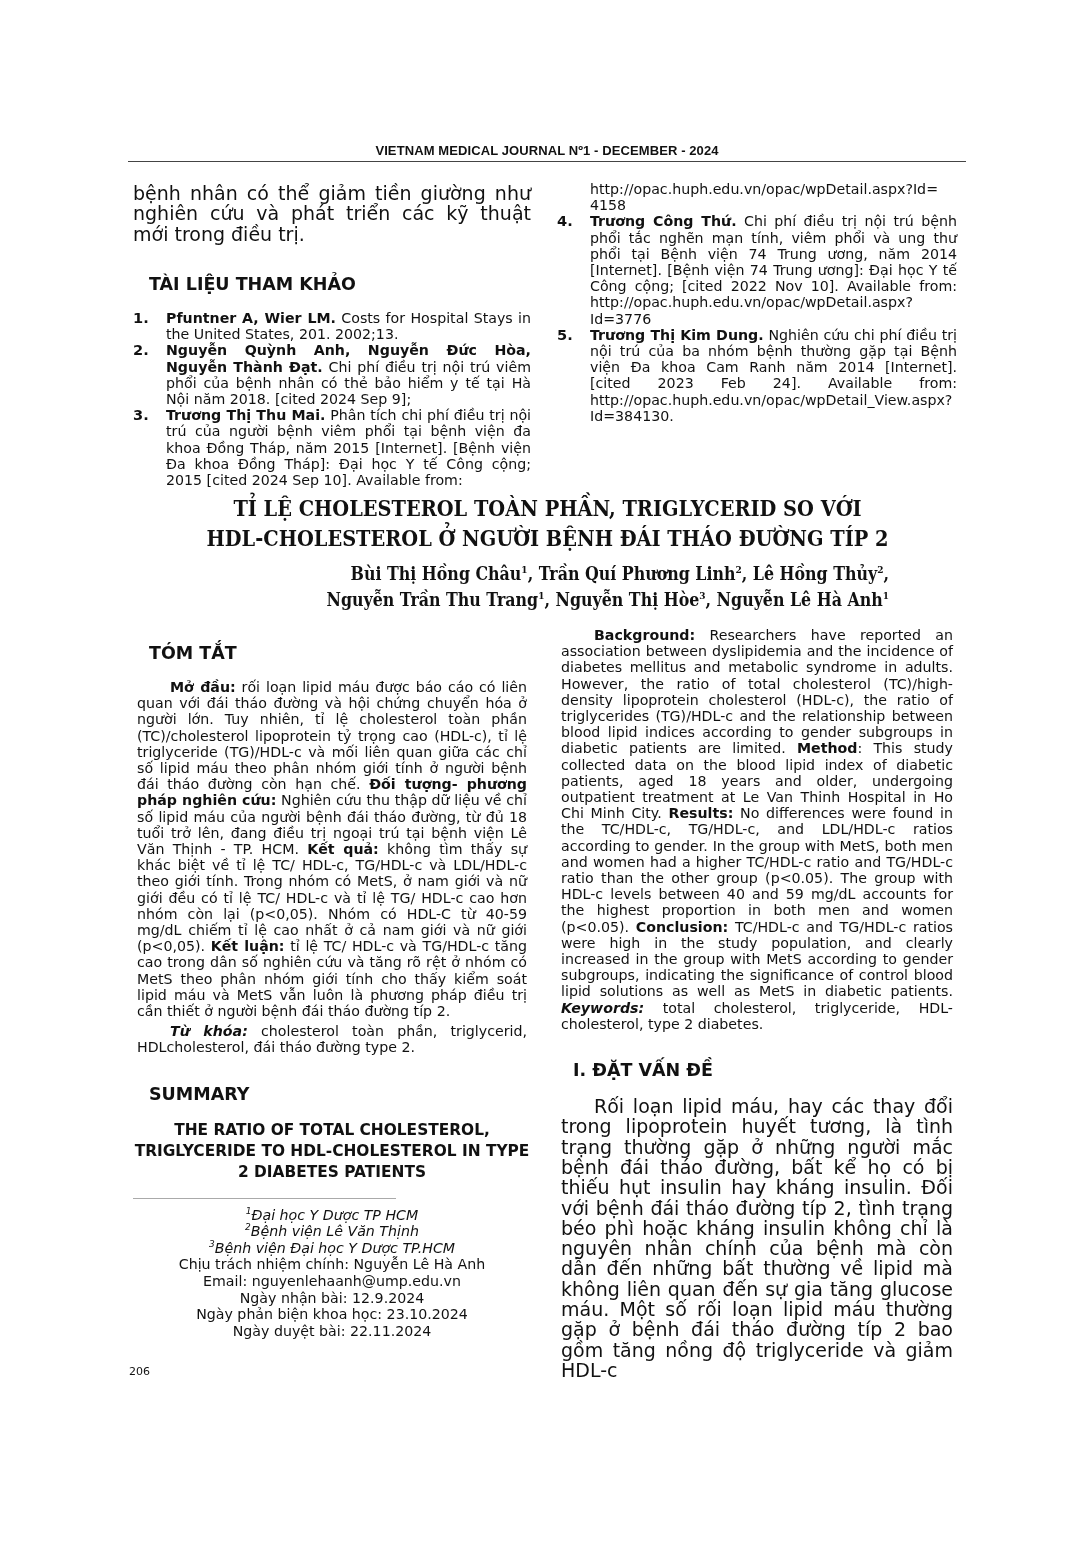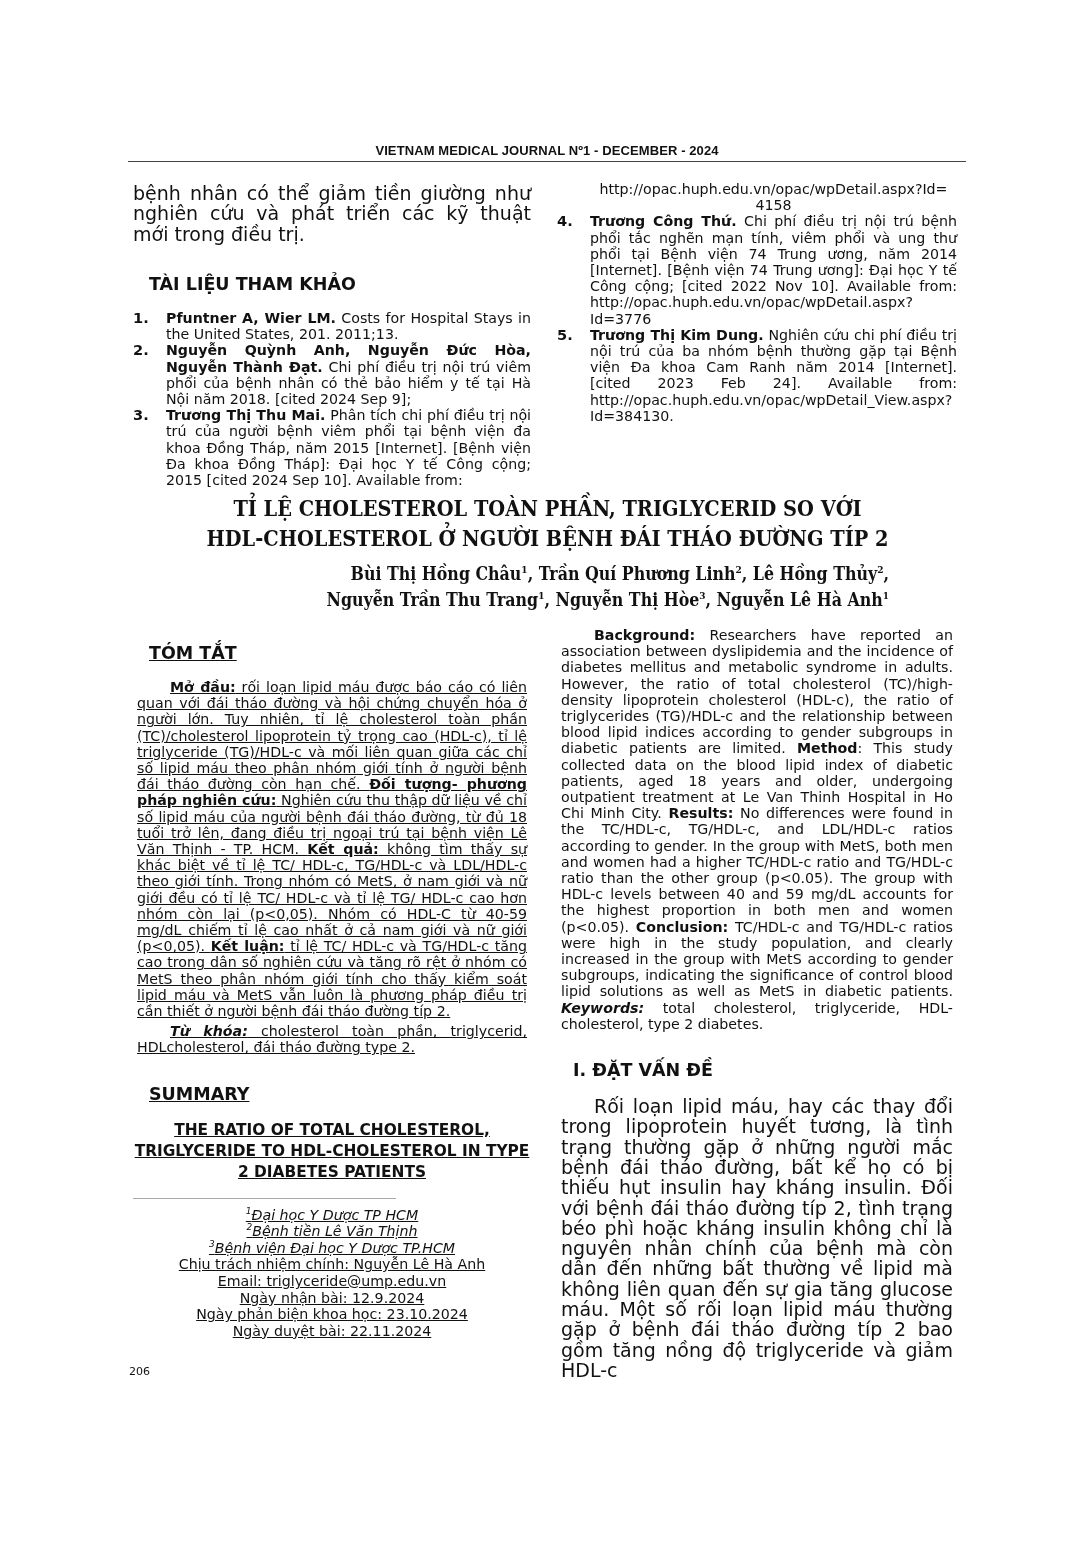--- a/index.html
+++ b/index.html
@@ -26,21 +26,21 @@
     font-family: "DejaVu Serif", serif; font-weight: bold; font-size: 22.5px; line-height: 30px;
     transform: scaleX(0.86); transform-origin: center top;
   }
   .authors-block {
     position: absolute; right: 123px; top: 561px; width: 700px; text-align: right;
     font-family: "DejaVu Serif", serif; font-weight: bold; font-size: 17.6px; line-height: 26px;
     transform: scaleX(0.9); transform-origin: right top;
   }
   .authors-block sup { font-size: 10px; vertical-align: super; line-height: 0; }
   .abs-col { position: absolute; font-family: "DejaVu Sans", sans-serif; font-size: 14.2px; line-height: 16.2px; text-align: justify; }
-  .abs-left { left: 133px; top: 627px; width: 398px; text-decoration: underline; }
+  .abs-left { left: 133px; top: 627px; width: 398px; }
   .abs-right { left: 557px; top: 623px; width: 400px; }
   .indent { text-indent: 33px; margin: 4px; }
   .b { font-weight: bold; }
   .bi { font-weight: bold; font-style: italic; }
   .summary-title {
     font-family: "DejaVu Sans", sans-serif; font-weight: bold; font-size: 15.4px; line-height: 21px;
     text-align: center; margin: 4px 0 0 0;
   }
   .foot-rule { width: 263px; height: 0; border-top: 1.5px solid #aaa; margin: 15px 0 8px 0; }
   .foot { font-family: "DejaVu Sans", sans-serif; font-size: 14.2px; line-height: 16.6px; text-align: center; }
@@ -57,37 +57,37 @@
   <div class="running-head">VIETNAM MEDICAL JOURNAL Nº1 - DECEMBER - 2024</div>
   <div class="head-rule"></div>
 
   <div class="col col-left-top">
     <p class="body-big" style="margin:0;">bệnh nhân có thể giảm tiền giường như nghiên cứu và phát triển các kỹ thuật mới trong điều trị.</p>
     <div style="height:14px;"></div>
     <h2 class="h-sec">TÀI LIỆU THAM KHẢO</h2>
     <ol class="refs">
       <li class="ref">
         <span class="ref-num">1.</span>
-        <span class="ref-text"><span class="ref-author">Pfuntner A, Wier LM.</span><span> Costs for Hospital Stays in the United States, 201. 2011;13.</span></span>
+        <span class="ref-text"><span class="ref-author">Pfuntner A, Wier LM.</span><span> Costs for Hospital Stays in the United States, 201. 2002;13.</span></span>
       </li>
       <li class="ref">
         <span class="ref-num">2.</span>
         <span class="ref-text"><span class="ref-author">Nguyễn Quỳnh Anh, Nguyễn Đức Hòa, Nguyễn Thành Đạt.</span><span> Chi phí điều trị nội trú viêm phổi của bệnh nhân có thẻ bảo hiểm y tế tại Hà Nội năm 2018. [cited 2024 Sep 9];</span></span>
       </li>
       <li class="ref">
         <span class="ref-num">3.</span>
         <span class="ref-text"><span class="ref-author">Trương Thị Thu Mai.</span> <span>Phân tích chi phí điều trị nội trú của người bệnh viêm phổi tại bệnh viện đa khoa Đồng Tháp, năm 2015 [Internet]. [Bệnh viện Đa khoa Đồng Tháp]: Đại học Y tế Công cộng; 2015 [cited 2024 Sep 10]. Available from:</span></span>
       </li>
     </ol>
   </div>
 
   <div class="col col-right-top">
     <div class="ref">
       <span class="ref-num"></span>
-      <span class="ref-text" style="text-align:center;">http://opac.huph.edu.vn/opac/wpDetail.aspx?Id= 4158</span>
+      <span class="ref-text" style="text-align:left;">http://opac.huph.edu.vn/opac/wpDetail.aspx?Id= 4158</span>
     </div>
     <div class="ref">
       <span class="ref-num">4.</span>
       <span class="ref-text"><span class="ref-author">Trương Công Thứ.</span><span> Chi phí điều trị nội trú bệnh phổi tắc nghẽn mạn tính, viêm phổi và ung thư phổi tại Bệnh viện 74 Trung ương, năm 2014 [Internet]. [Bệnh viện 74 Trung ương]: Đại học Y tế Công cộng; [cited 2022 Nov 10]. Available from: http://opac.huph.edu.vn/opac/wpDetail.aspx?Id=3776</span></span>
     </div>
     <div class="ref">
       <span class="ref-num">5.</span>
       <span class="ref-text"><span class="ref-author">Trương Thị Kim Dung.</span><span> Nghiên cứu chi phí điều trị nội trú của ba nhóm bệnh thường gặp tại Bệnh viện Đa khoa Cam Ranh năm 2014 [Internet]. [cited 2023 Feb 24]. Available from: http://opac.huph.edu.vn/opac/wpDetail_View.aspx?Id=384130.</span></span>
     </div>
   </div>
@@ -109,24 +109,24 @@
   <div class="abs-col abs-left">
     <h2 class="h-sec">TÓM TẮT</h2>
     <p class="indent"><span class="b">Mở đầu:</span><span> rối loạn lipid máu được báo cáo có liên quan với đái tháo đường và hội chứng chuyển hóa ở người lớn. Tuy nhiên, tỉ lệ cholesterol toàn phần (TC)/cholesterol lipoprotein tỷ trọng cao (HDL-c), tỉ lệ triglyceride (TG)/HDL-c và mối liên quan giữa các chỉ số lipid máu theo phân nhóm giới tính ở người bệnh đái tháo đường còn hạn chế. </span><span class="b">Đối tượng- phương pháp nghiên cứu:</span><span> Nghiên cứu thu thập dữ liệu về chỉ số lipid máu của người bệnh đái tháo đường, từ đủ 18 tuổi trở lên, đang điều trị ngoại trú tại bệnh viện Lê Văn Thịnh - TP. HCM. </span><span class="b">Kết quả:</span><span> không tìm thấy sự khác biệt về tỉ lệ TC/ HDL-c, TG/HDL-c và LDL/HDL-c theo giới tính. Trong nhóm có MetS, ở nam giới và nữ giới đều có tỉ lệ TC/ HDL-c và tỉ lệ TG/ HDL-c cao hơn nhóm còn lại (p&lt;0,05). Nhóm có HDL-C từ 40-59 mg/dL chiếm tỉ lệ cao nhất ở cả nam giới và nữ giới (p&lt;0,05). </span><span class="b">Kết luận:</span><span> tỉ lệ TC/ HDL-c và TG/HDL-c tăng cao trong dân số nghiên cứu và tăng rõ rệt ở nhóm có MetS theo phân nhóm giới tính cho thấy kiểm soát lipid máu và MetS vẫn luôn là phương pháp điều trị cần thiết ở người bệnh đái tháo đường típ 2.</span></p>
     <p class="indent"><span class="bi">Từ khóa:</span><span> cholesterol toàn phần, triglycerid, HDLcholesterol, đái tháo đường type 2.</span></p>
     <div class="sec-gap"></div>
     <h2 class="h-sec">SUMMARY</h2>
     <div class="summary-title">THE RATIO OF TOTAL CHOLESTEROL, TRIGLYCERIDE TO HDL-CHOLESTEROL IN TYPE 2 DIABETES PATIENTS</div>
     <div class="foot-rule"></div>
     <div class="foot">
       <div class="foot-aff"><sup>1</sup><span>Đại học Y Dược TP HCM</span></div>
-      <div class="foot-aff"><sup>2</sup><span>Bệnh tiền Lê Văn Thịnh</span></div>
+      <div class="foot-aff"><sup>2</sup><span>Bệnh viện Lê Văn Thịnh</span></div>
       <div class="foot-aff"><sup>3</sup><span>Bệnh viện Đại học Y Dược TP.HCM</span></div>
       <div>Chịu trách nhiệm chính: Nguyễn Lê Hà Anh</div>
-      <div>Email: triglyceride@ump.edu.vn</div>
+      <div>Email: nguyenlehaanh@ump.edu.vn</div>
       <div>Ngày nhận bài: 12.9.2024</div>
       <div>Ngày phản biện khoa học: 23.10.2024</div>
       <div>Ngày duyệt bài: 22.11.2024</div>
     </div>
   </div>
 
   <div class="abs-col abs-right">
     <p class="indent"><span class="b">Background:</span><span> Researchers have reported an association between dyslipidemia and the incidence of diabetes mellitus and metabolic syndrome in adults. However, the ratio of total cholesterol (TC)/high-density lipoprotein cholesterol (HDL-c), the ratio of triglycerides (TG)/HDL-c and the relationship between blood lipid indices according to gender subgroups in diabetic patients are limited. </span><span class="b">Method</span><span>: This study collected data on the blood lipid index of diabetic patients, aged 18 years and older, undergoing outpatient treatment at Le Van Thinh Hospital in Ho Chi Minh City. </span><span class="b">Results:</span><span> No differences were found in the TC/HDL-c, TG/HDL-c, and LDL/HDL-c ratios according to gender. In the group with MetS, both men and women had a higher TC/HDL-c ratio and TG/HDL-c ratio than the other group (p&lt;0.05). The group with HDL-c levels between 40 and 59 mg/dL accounts for the highest proportion in both men and women (p&lt;0.05). </span><span class="b">Conclusion:</span><span> TC/HDL-c and TG/HDL-c ratios were high in the study population, and clearly increased in the group with MetS according to gender subgroups, indicating the significance of control blood lipid solutions as well as MetS in diabetic patients. </span><span class="bi">Keywords:</span><span> total cholesterol, triglyceride, HDL-cholesterol, type 2 diabetes.</span></p>
     <div style="height:8px;"></div>
     <h2 class="h-sec">I. ĐẶT VẤN ĐỀ</h2>

